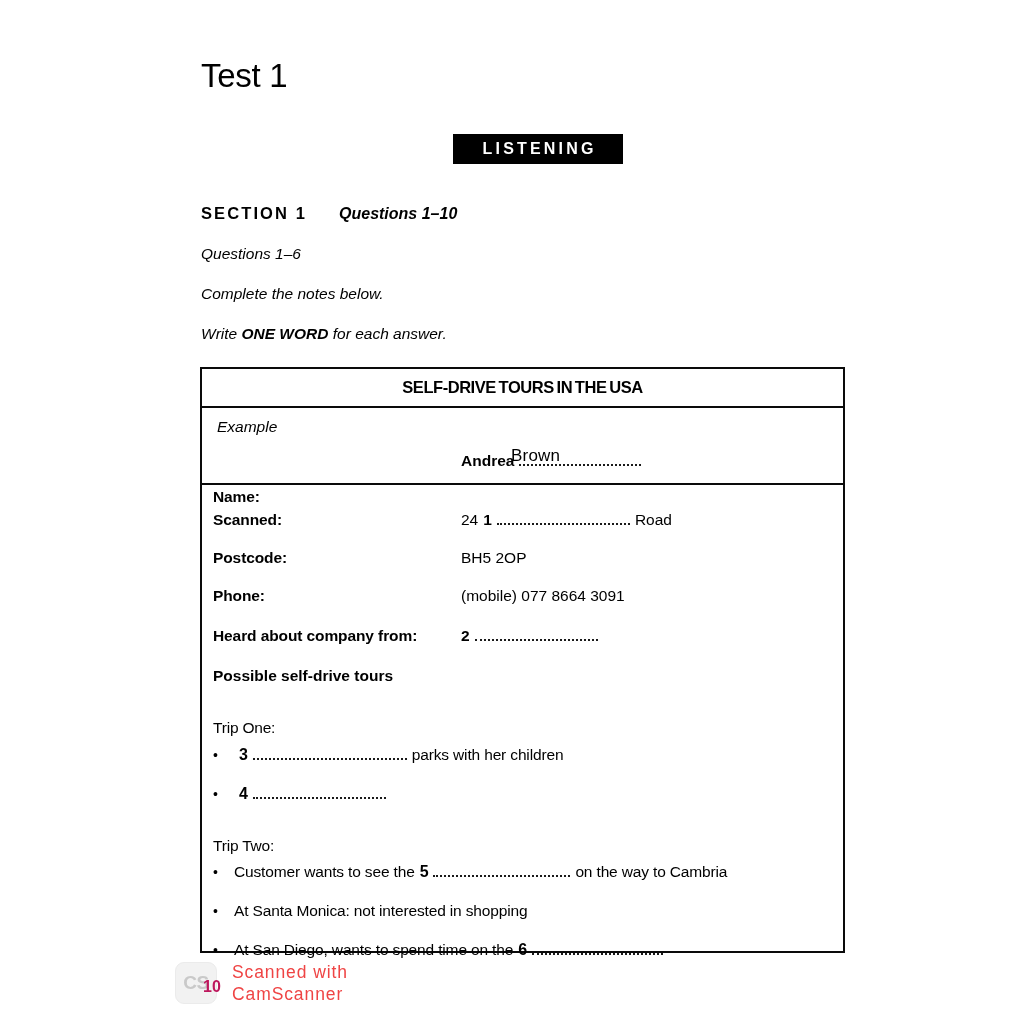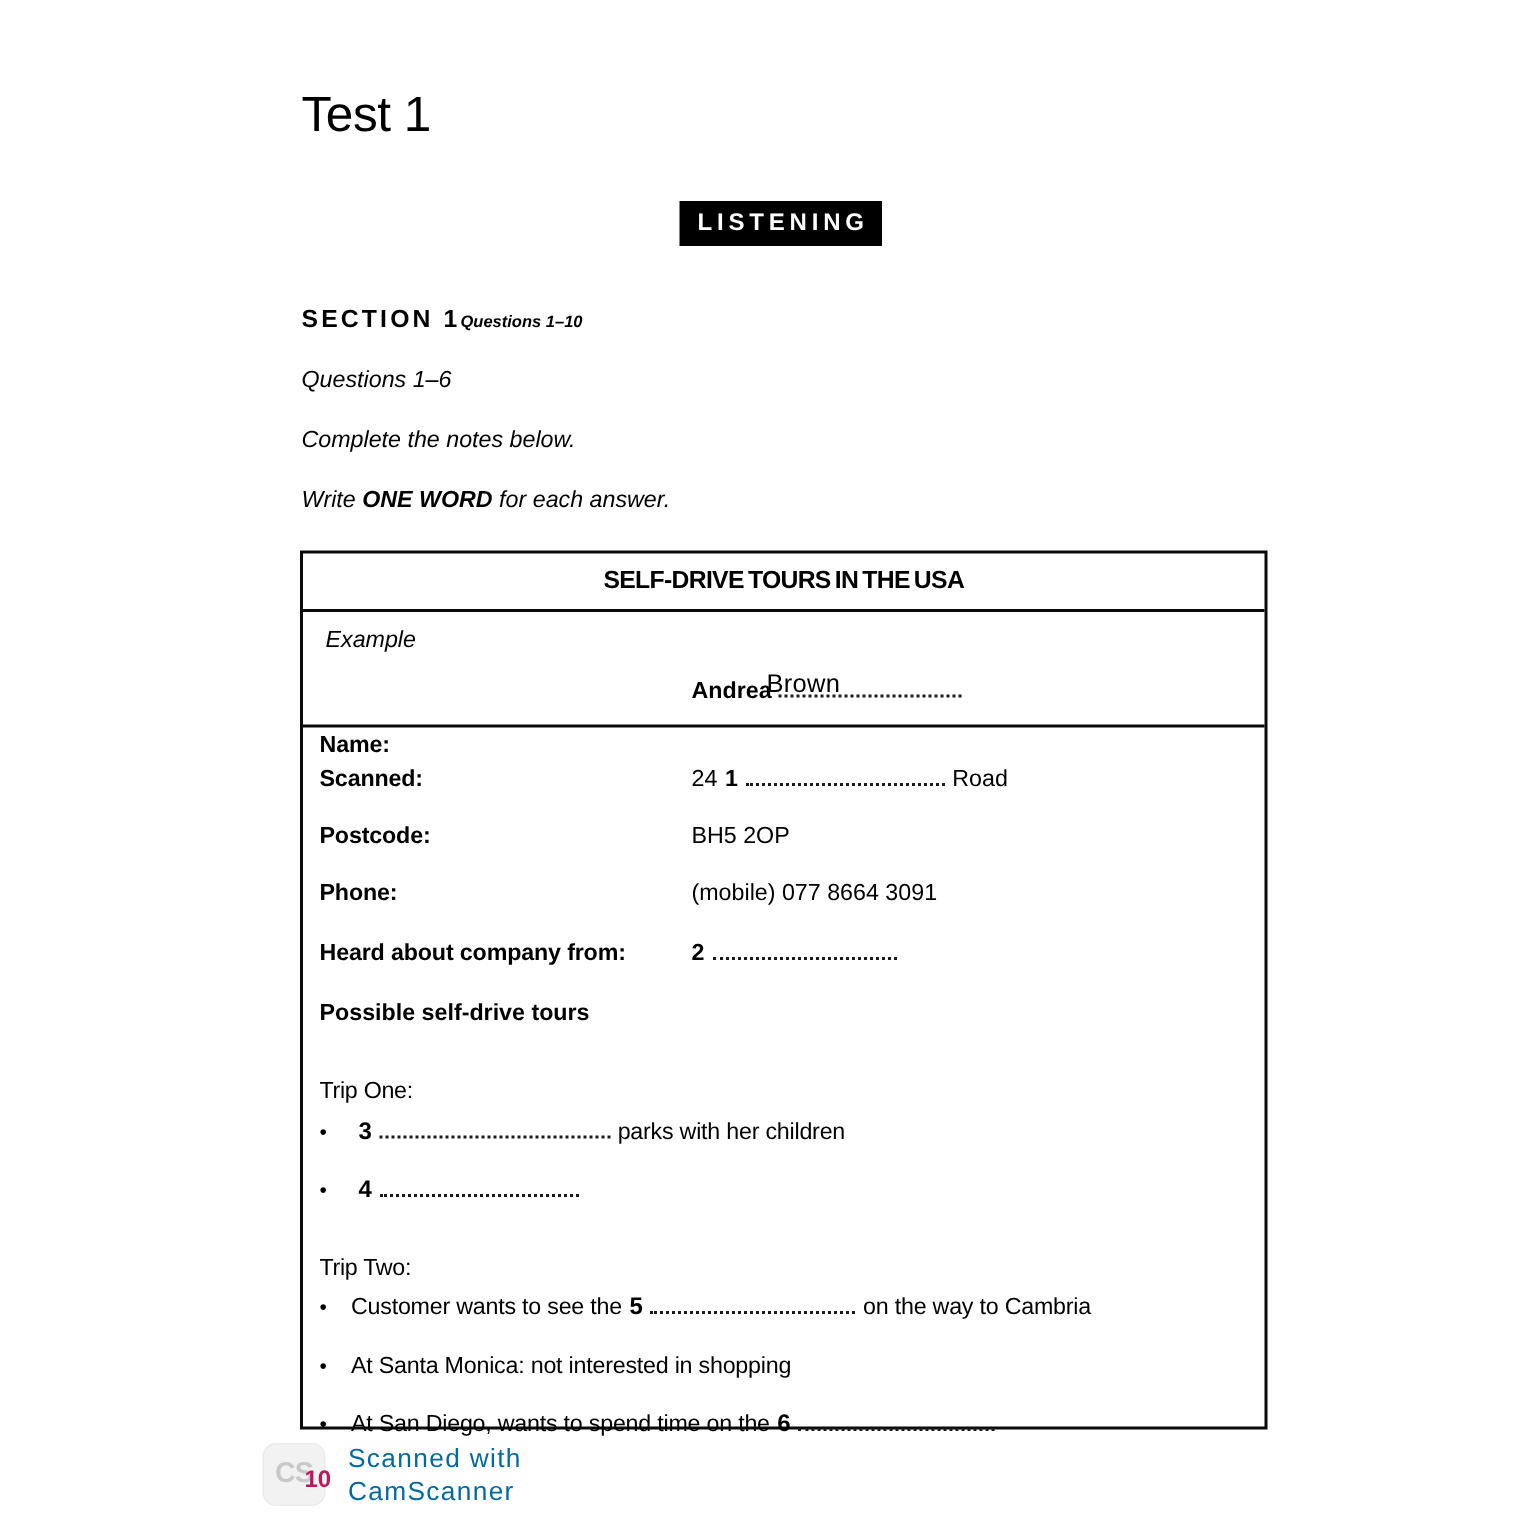--- a/index.html
+++ b/index.html
@@ -30,21 +30,21 @@
     font-size: 33px;
     font-weight: 400;
     letter-spacing: -0.3px;
     line-height: 1;
   }
 
   .listening-banner {
     position: absolute;
     left: 453px;
     top: 134px;
-    width: 135px;
+    width: 170px;
     height: 30px;
     background: #000000;
     color: #ffffff;
     font-size: 16px;
     font-weight: 700;
     letter-spacing: 3.2px;
     display: flex;
     align-items: center;
     justify-content: center;
     text-indent: 3.2px;
@@ -57,23 +57,24 @@
     display: flex;
     align-items: baseline;
     white-space: nowrap;
   }
   .section-label {
     font-size: 16.5px;
     font-weight: 700;
     letter-spacing: 2.1px;
   }
   .section-questions {
-    font-size: 11px;
+    font-size: 16px;
     font-weight: 700;
     font-style: italic;
+    margin-left: 32px;
   }
 
   .instr {
     position: absolute;
     left: 201px;
     font-style: italic;
     font-size: 15.5px;
     white-space: nowrap;
   }
   .instr-1 { top: 245px; }
@@ -235,21 +236,21 @@
     font-size: 19px;
     font-weight: 700;
     display: flex;
     align-items: center;
     justify-content: center;
     letter-spacing: -0.5px;
     box-sizing: border-box;
   }
   .cs-text {
     margin-left: 15px;
-    color: #0369a1;
+    color: #ef4444;
     font-size: 17.5px;
     line-height: 1.28;
     letter-spacing: 0.9px;
   }
 </style>
 </head>
 <body>
 
 <div class="page">
 

